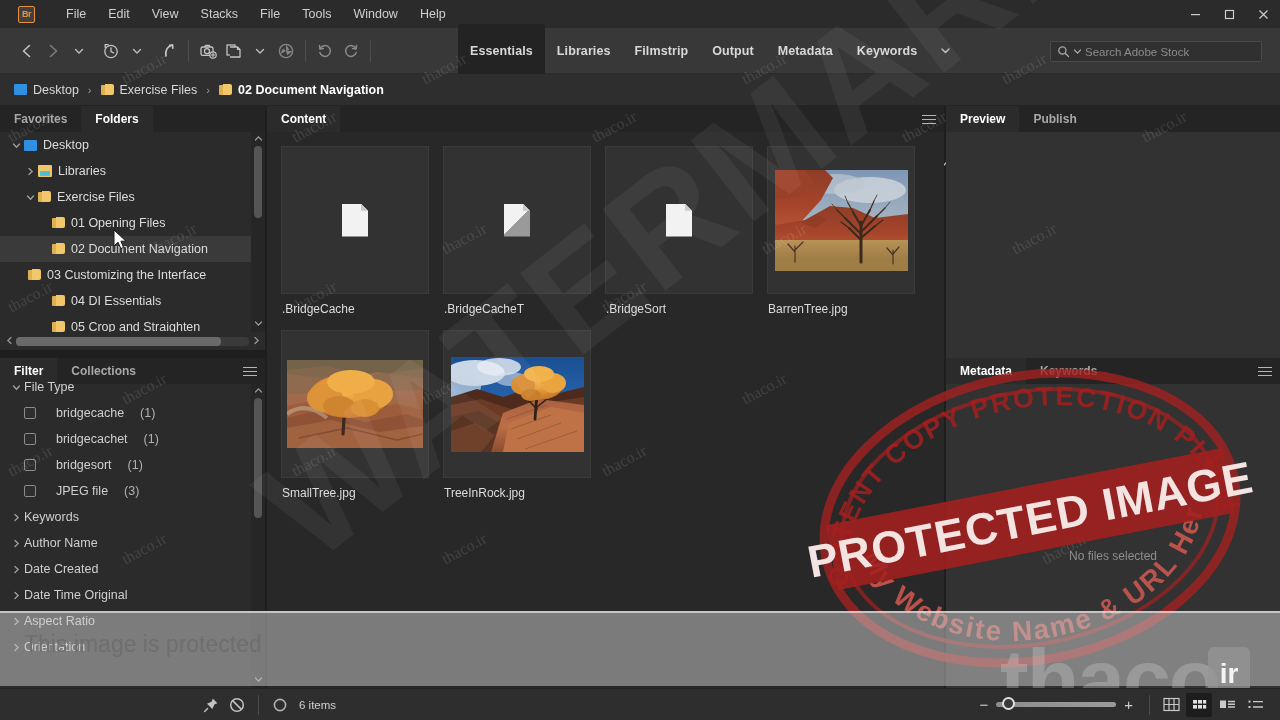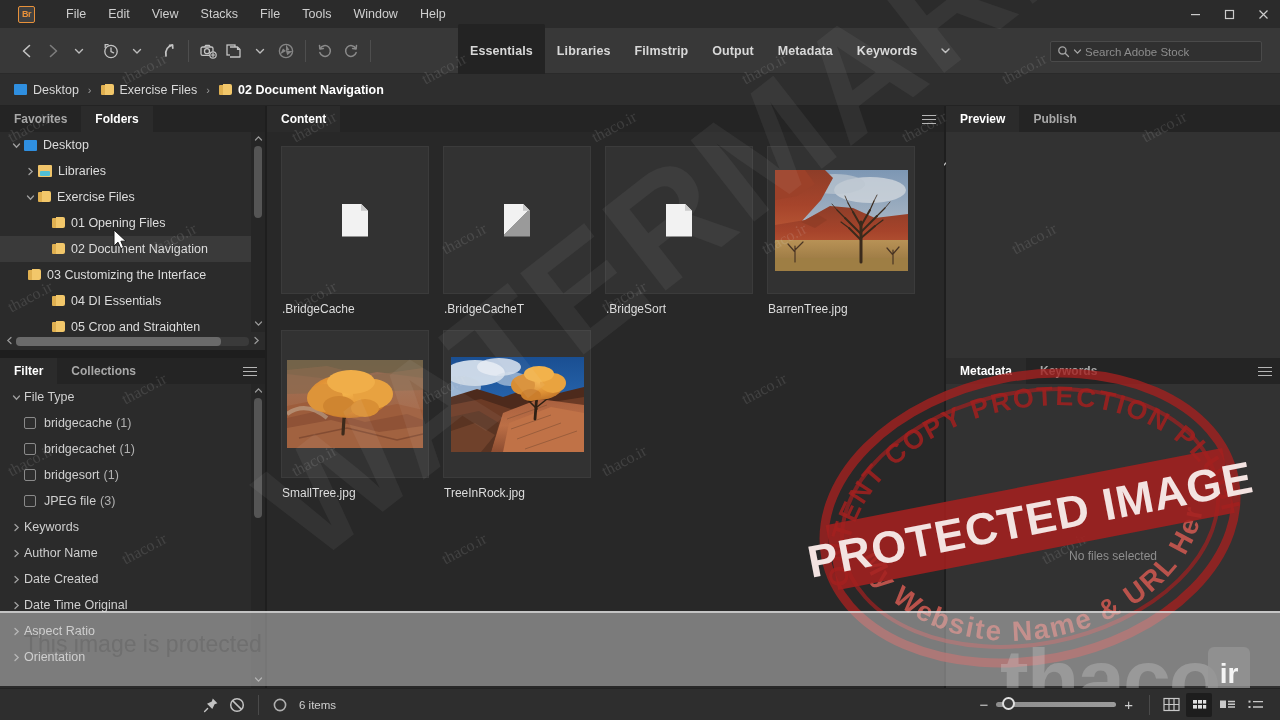--- a/index.html
+++ b/index.html
@@ -130,27 +130,27 @@
   .hscroll {
     position:absolute; left:0; right:0; bottom:0; height:17px; background:#2b2b2b;
     display:flex; align-items:center; padding:0 2px;
   }
   .hscroll .arr { color:#9a9a9a; font-size:9px; width:14px; text-align:center; }
   .hscroll .track { flex:1; height:9px; background:#3a3a3a; border-radius:4px; }
   .hscroll .track i { display:block; height:9px; width:88%; background:#6a6a6a; border-radius:4px; }
 
   
   #filter-panel { left:0; top:358px; width:265px; height:330px; }
-  .filter-body { position:absolute; left:0; top:26px; width:251px; bottom:0; overflow:hidden; }
+  .filter-body { position:absolute; left:0; top:16px; width:251px; bottom:0; overflow:hidden; }
   .f-group {
     height:26px; display:flex; align-items:center; padding-left:8px; font-size:12.5px; color:#cfcfcf;
   }
   .f-group .tw { width:16px; }
   .f-item {
-    height:26px; display:flex; align-items:center; padding-left:24px; font-size:12.5px; color:#cfcfcf;
+    height:26px; display:flex; align-items:center; padding-left:24px; font-size:12.5px; color:#cfcfcf;gap:12px;
   }
   .cbx {
     width:12px;height:12px;border:1px solid #8a8a8a;border-radius:2px;background:#2e2e2e;
     margin-right:8px; flex:0 0 auto;
   }
   .f-count { color:#b0b0b0; margin-left:4px; }
 
   
   #content-panel { left:267px; top:106px; width:677px; height:582px; background:#282828; }
   #content-panel .panel-tabs { background:#242424; }

